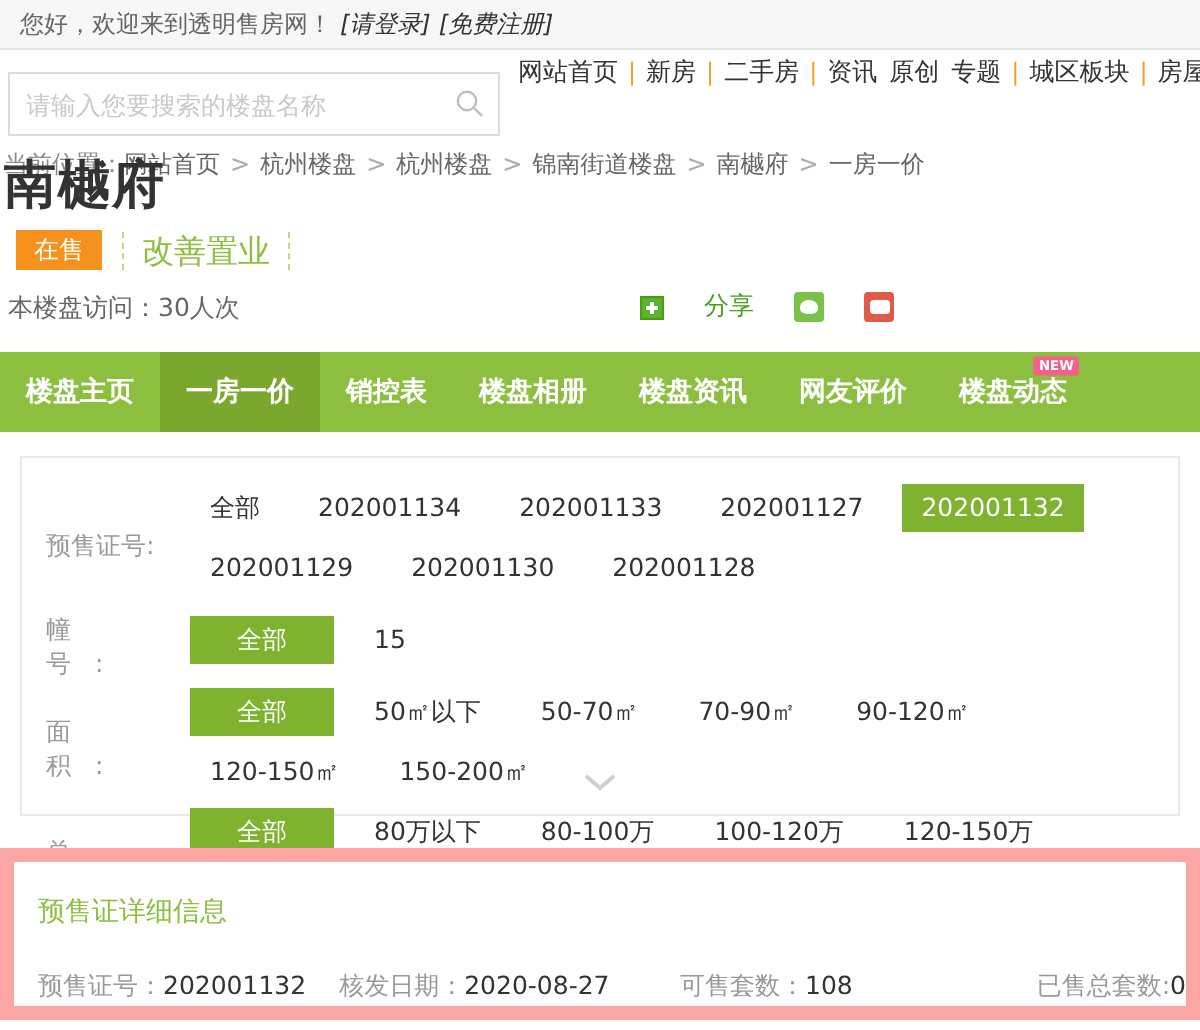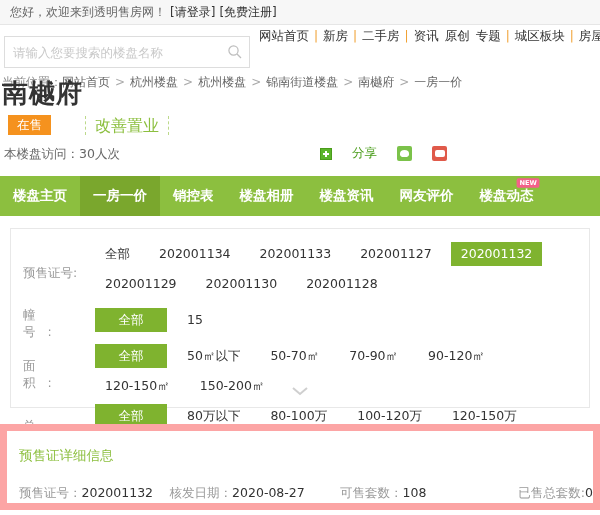--- a/index.html
+++ b/index.html
@@ -12,21 +12,21 @@
   .page { position: relative; width: 600px; height: 515px; background: #fff; }
 
   
   .topbar {
     position: absolute; left: 0; top: 0; width: 600px; height: 25px;
     background: #f7f7f7; border-bottom: 1px solid #e6e6e6;
     display: flex; align-items: center; padding-left: 10px;
     font-size: 12px; color: #666;
   }
   .topbar .greet { color: #666; }
-  .topbar .auth { color: #333; margin-left: 4px; }
+  .topbar .auth { color: #333; margin-left: 4px; font-style: italic; }
 
   
   .searchbox {
     position: absolute; left: 4px; top: 36px; width: 246px; height: 32px;
     border: 1px solid #dddddd; background: #fff;
     display: flex; align-items: center; gap: 40px;
   }
   .searchbox input {
     flex: 1; border: 0; outline: none; height: 100%;
     padding: 0 8px; font-size: 12.5px; color: #333;
@@ -56,21 +56,21 @@
   .crumb .lbl { color: #8a8a8a; }
   .crumb a { color: #666; text-decoration: none; }
   .crumb .arw { color: #aaa; padding: 0 5px; }
 
   
   .title {
     position: absolute; left: 2px; top: 78px;
     font-size: 26px; font-weight: bold; color: #333;
     letter-spacing: 1px; line-height: 30px;
   }
-  .tagrow { position: absolute; left: 8px; top: 114px; display: flex; align-items: center; height: 22px; gap: 24px; }
+  .tagrow { position: absolute; left: 8px; top: 114px; display: flex; align-items: center; height: 22px; }
   .badge-sale {
     background: #f5921e; color: #fff; font-size: 12.5px;
     padding: 3px 9px; line-height: 14px;
   }
   .tag-type {
     margin-left: 10px; color: #8cbf3f; font-size: 16px;
     border-left: 1px dashed #bcd98a; border-right: 1px dashed #bcd98a;
     padding: 2px 9px; line-height: 15px;
   }
   .visits {

